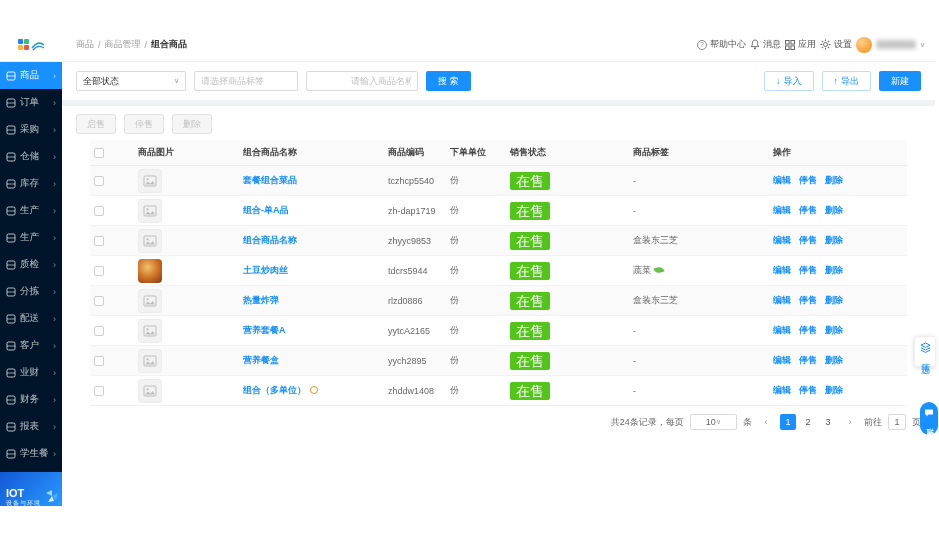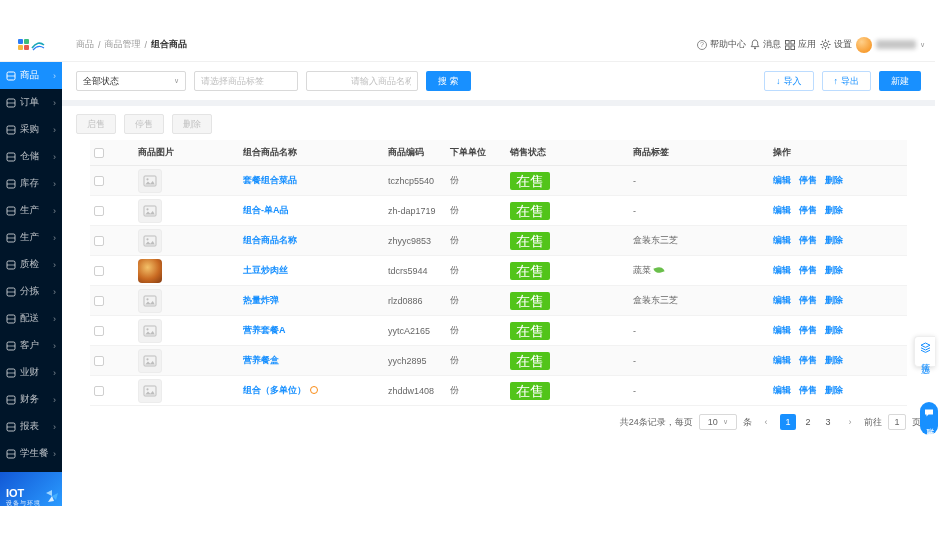--- a/index.html
+++ b/index.html
@@ -80,22 +80,22 @@
   .act { margin-right:8px; }
   .badge { display:inline-block; background:#52c41a; color:#fff; font-size:14px; padding:2px 6px;
     border-radius:2px; line-height:1; }
   .warn-icon { display:inline-block; width:8px; height:8px; border:1.5px solid #fa8c16;
     border-radius:50%; margin-left:4px; vertical-align:-1px; }
   .leaf { display:inline-block; width:10px; height:6px; background:#6abf4b;
     border-radius:0 6px 0 6px; margin-left:3px; transform:rotate(-18deg); }
 
   .pagination { display:flex; justify-content:flex-end; align-items:center; gap:6px;
     padding:8px 14px; font-size:9px; color:#666; }
-  .pp-select { border:1px solid #d9d9d9; border-radius:2px; padding:2px 8px; display:flex;
-    gap:5px; align-items:center; cursor:pointer; }
+  .pp-select { border:1px solid #d9d9d9; border-radius:2px; padding:2px 15px; display:flex;
+    align-items:center; cursor:pointer; }
   .pages { display:flex; gap:4px; }
   .page-btn { min-width:16px; height:16px; line-height:16px; text-align:center; border-radius:2px;
     cursor:pointer; color:#555; }
   .page-btn.current { background:#1890ff; color:#fff; }
   .page-btn.nav { color:#999; }
   .goto-box { width:18px; height:16px; border:1px solid #d9d9d9; border-radius:2px;
     text-align:center; line-height:15px; }
 
   
   .float-filter { position:absolute; right:4px; top:336px; width:21px; background:#fff;

